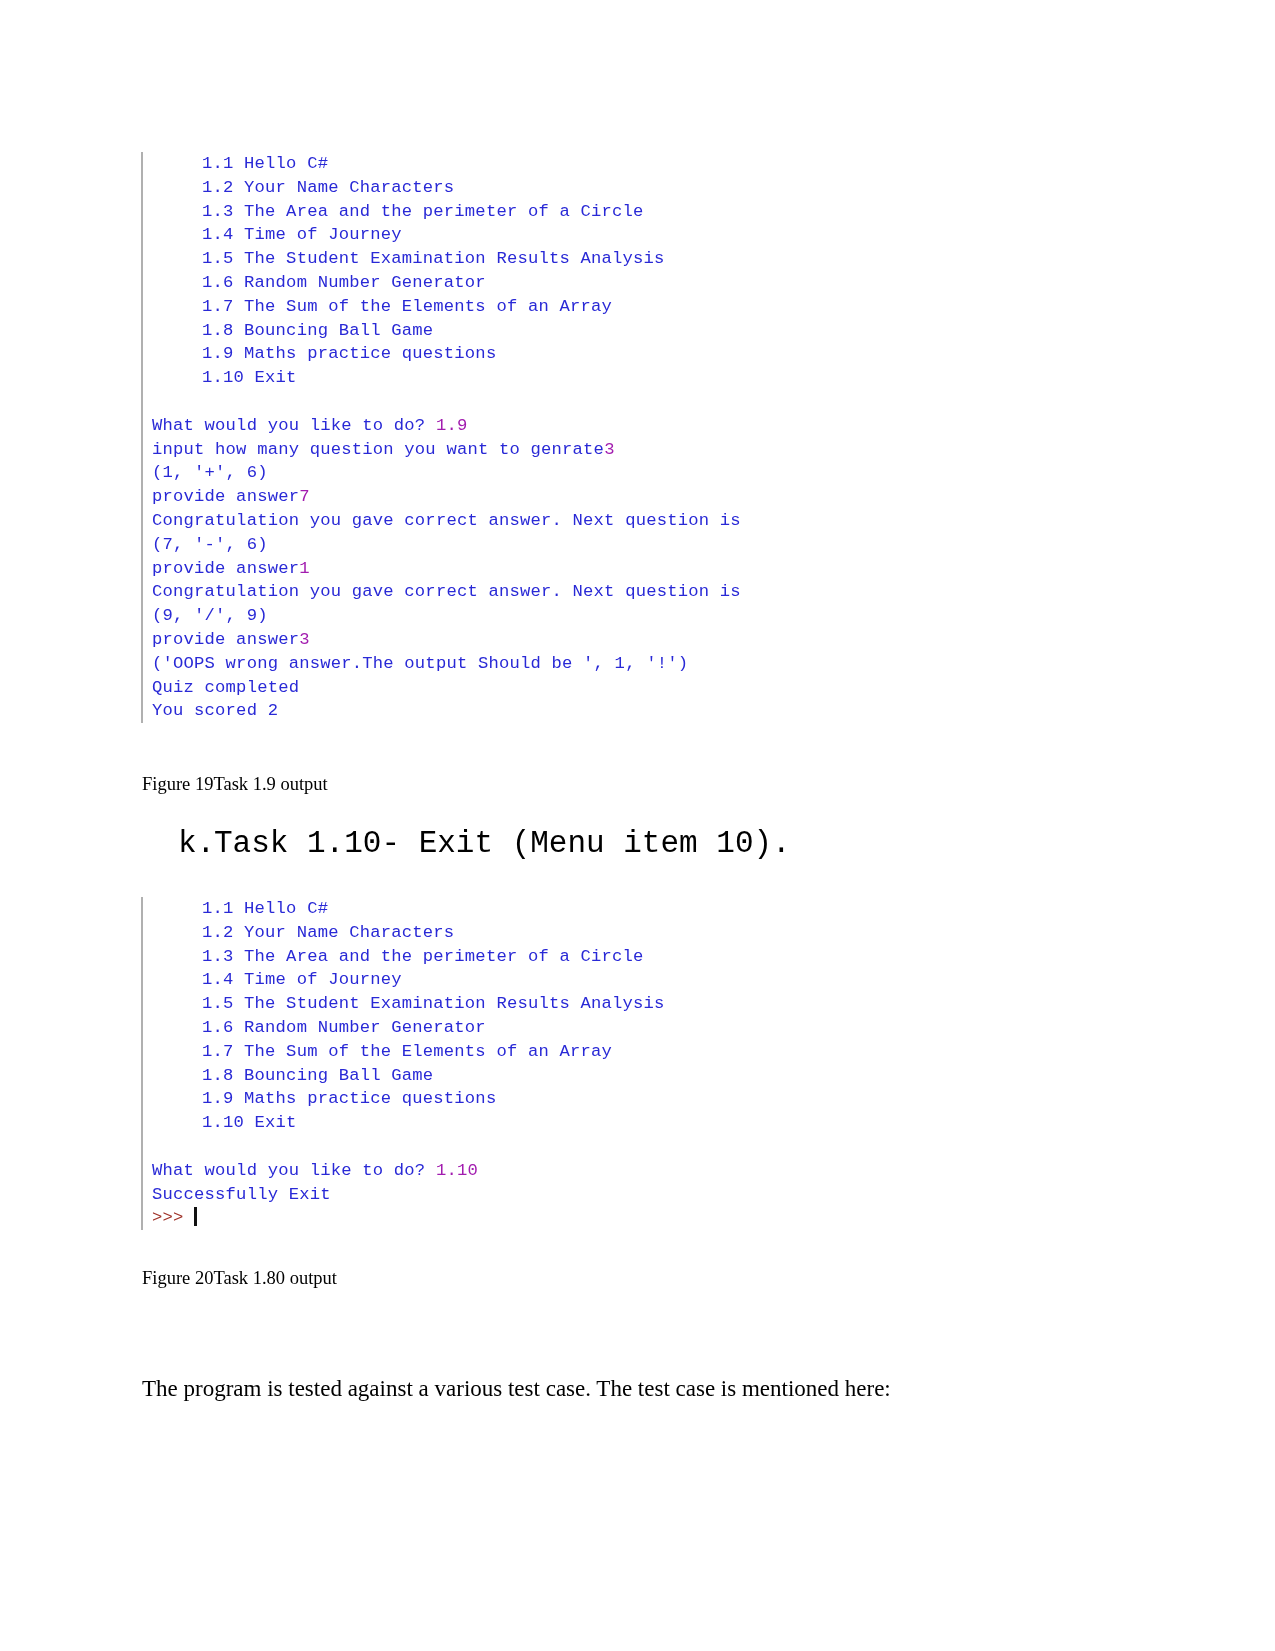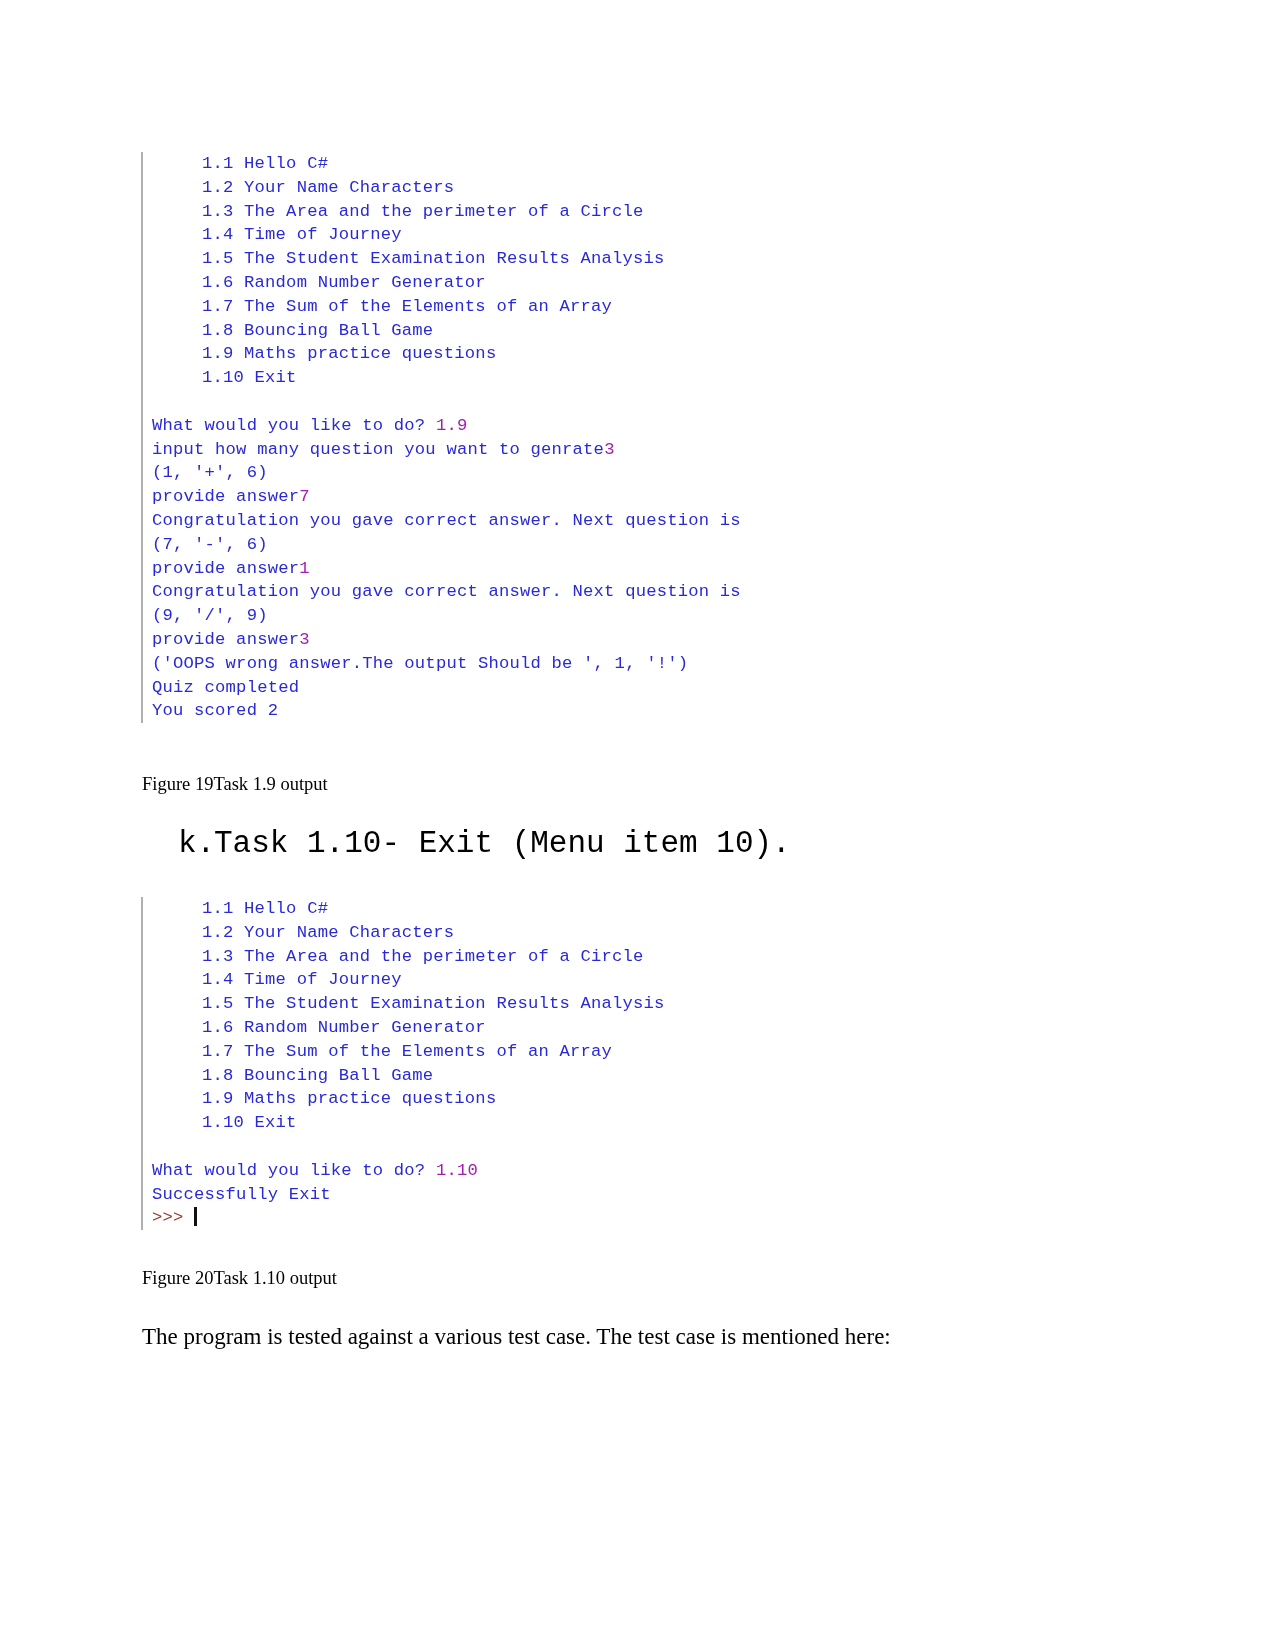--- a/index.html
+++ b/index.html
@@ -89,19 +89,19 @@
 <div class="page">
 
   <div class="console-block" id="console-one" style="left:141px; top:152px; width:950px;"><div class="line menu-line out">1.1 Hello C#</div><div class="line menu-line out">1.2 Your Name Characters</div><div class="line menu-line out">1.3 The Area and the perimeter of a Circle</div><div class="line menu-line out">1.4 Time of Journey</div><div class="line menu-line out">1.5 The Student Examination Results Analysis</div><div class="line menu-line out">1.6 Random Number Generator</div><div class="line menu-line out">1.7 The Sum of the Elements of an Array</div><div class="line menu-line out">1.8 Bouncing Ball Game</div><div class="line menu-line out">1.9 Maths practice questions</div><div class="line menu-line out">1.10 Exit</div><div class="blank"></div><div class="line"><span class="out">What would you like to do? </span><span class="inp">1.9</span></div><div class="line"><span class="out">input how many question you want to genrate</span><span class="inp">3</span></div><div class="line"><span class="out">(1, '+', 6)</span></div><div class="line"><span class="out">provide answer</span><span class="inp">7</span></div><div class="line"><span class="out">Congratulation you gave correct answer. Next question is</span></div><div class="line"><span class="out">(7, '-', 6)</span></div><div class="line"><span class="out">provide answer</span><span class="inp">1</span></div><div class="line"><span class="out">Congratulation you gave correct answer. Next question is</span></div><div class="line"><span class="out">(9, '/', 9)</span></div><div class="line"><span class="out">provide answer</span><span class="inp">3</span></div><div class="line"><span class="out">('OOPS wrong answer.The output Should be ', 1, '!')</span></div><div class="line"><span class="out">Quiz completed</span></div><div class="line"><span class="out">You scored 2</span></div></div>
 
   <div class="caption" style="left:142px; top:774px;">Figure 19Task 1.9 output</div>
 
   <div class="list-item" style="left:178px; top:826px;"><span class="marker">k.</span><span>Task 1.10- Exit (Menu item 10).</span></div>
 
   <div class="console-block" id="console-two" style="left:141px; top:897px; width:950px;"><div class="line menu-line out">1.1 Hello C#</div><div class="line menu-line out">1.2 Your Name Characters</div><div class="line menu-line out">1.3 The Area and the perimeter of a Circle</div><div class="line menu-line out">1.4 Time of Journey</div><div class="line menu-line out">1.5 The Student Examination Results Analysis</div><div class="line menu-line out">1.6 Random Number Generator</div><div class="line menu-line out">1.7 The Sum of the Elements of an Array</div><div class="line menu-line out">1.8 Bouncing Ball Game</div><div class="line menu-line out">1.9 Maths practice questions</div><div class="line menu-line out">1.10 Exit</div><div class="blank"></div><div class="line"><span class="out">What would you like to do? </span><span class="inp">1.10</span></div><div class="line"><span class="out">Successfully Exit</span></div><div class="line"><span class="prompt">&gt;&gt;&gt;</span><span class="cursor"></span></div></div>
 
-  <div class="caption" style="left:142px; top:1268px;">Figure 20Task 1.10 output</div>
+  <div class="caption" style="left:142px; top:1268px;">Figure 20Task 1.80 output</div>
 
-  <div class="body-text" style="left:142px; top:1324px;text-align:center;">The program is tested against a various test case. The test case is mentioned here:</div>
+  <div class="body-text" style="left:142px; top:1376px;text-align:center;">The program is tested against a various test case. The test case is mentioned here:</div>
 
   <div class="page-number" style="left:1046px; top:1443px;">24</div>
 
 </div>
 
 </body></html>

